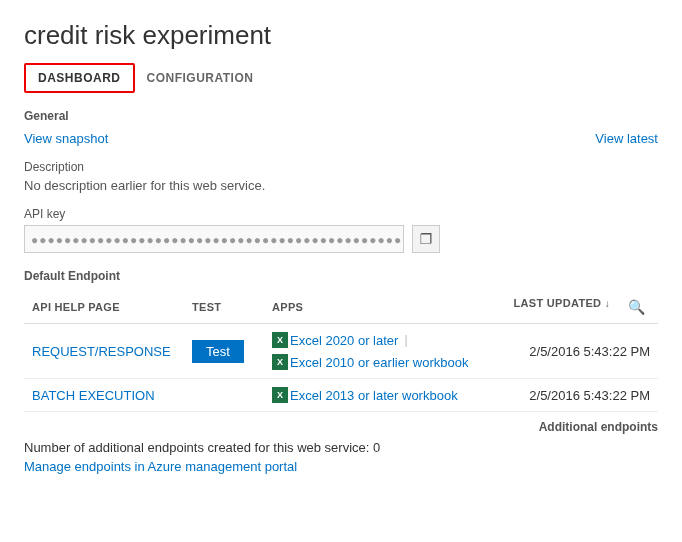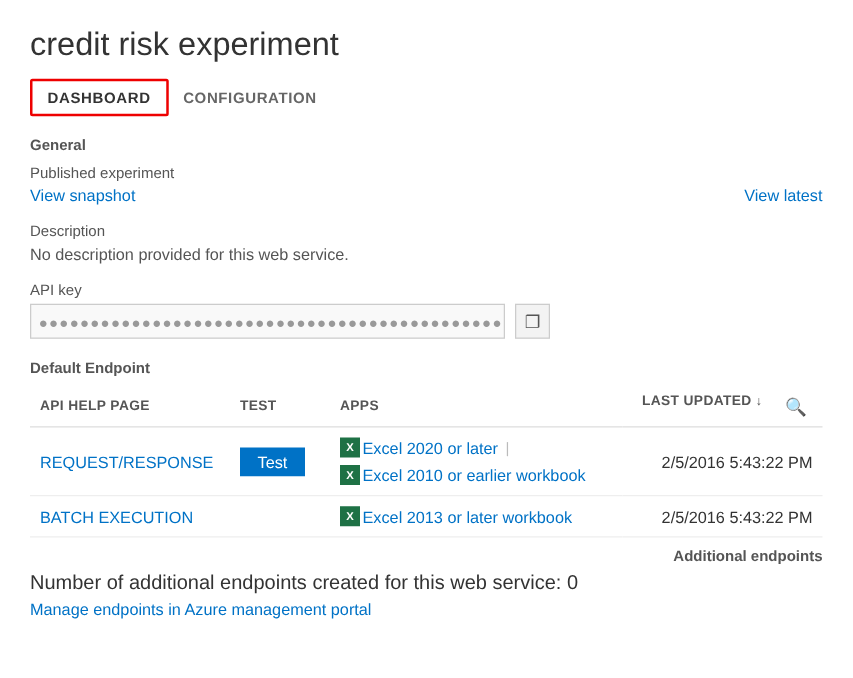--- a/index.html
+++ b/index.html
@@ -182,21 +182,21 @@
       padding: 2px 4px;
     }
     .additional-section {
       margin-top: 8px;
     }
     .additional-section .section-label {
       margin-bottom: 6px;
       text-align: right;
     }
     .additional-text {
-      font-size: 16px;
+      font-size: 13px;
       color: #333;
       margin-bottom: 4px;
     }
     .sort-arrow {
       font-size: 10px;
     }
   </style>
 </head>
 <body>
 
@@ -204,28 +204,27 @@
 
   <h1 class="page-title">credit risk experiment</h1>
 
   <div class="tabs-bar">
     <div class="tab active">DASHBOARD</div>
     <div class="tab inactive">CONFIGURATION</div>
   </div>
 
   <div class="section-label">General</div>
 
-  <div class="sub-label">Published experiment</div>
   <div class="link-row">
     <a class="link" href="#">View snapshot</a>
     <a class="link" href="#">View latest</a>
   </div>
 
   <div class="sub-label">Description</div>
-  <div class="description-text">No description provided for this web service.</div>
+  <div class="description-text">No description earlier for this web service.</div>
 
   <div class="api-key-section">
     <div class="sub-label">API key</div>
     <div class="api-key-row">
       <div class="api-key-input">●●●●●●●●●●●●●●●●●●●●●●●●●●●●●●●●●●●●●●●●●●●●●●●●●●</div>
       <button class="copy-btn">
         <span>❐</span>
       </button>
     </div>
   </div>

